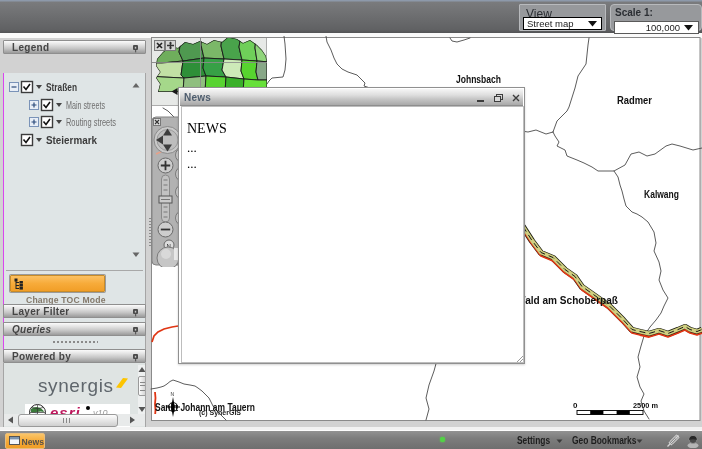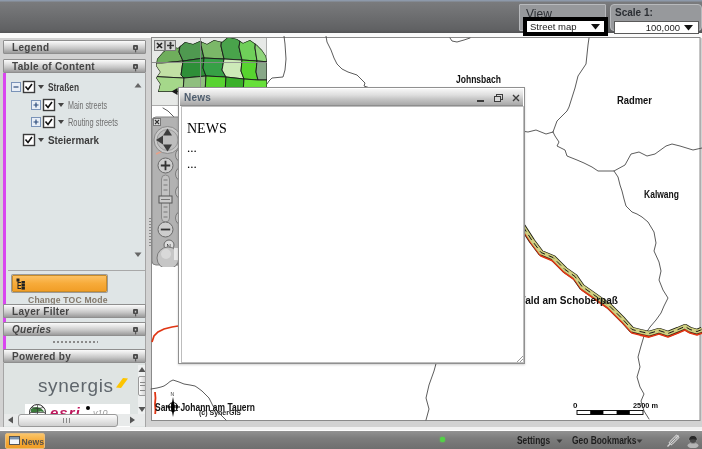--- a/index.html
+++ b/index.html
@@ -22,21 +22,21 @@
 <div id="page">
 
 <div class="abs" style="left:0;top:0;width:702px;height:33px;
   background:linear-gradient(180deg,#8d99aa 0,#8d99aa 1px,#7a7b7d 2px,#6b6c6e 55%,#606163 90%,#525355 100%);"></div>
 
 <div class="abs" style="left:0;top:33px;width:702px;height:5px;background:#fafafa;"></div>
 
 <div class="abs" style="left:519px;top:4px;width:85px;height:25px;background:#97999c;border:1px solid #b8babd;border-radius:1px;">
   <div class="abs" style="left:6px;top:2px;font-size:12px;font-weight:normal;color:#2b2e33;">View</div>
 
-  <div class="abs" style="left:3px;top:12px;width:77px;height:11px;background:#fff;border:4px solid #000000;">
+  <div class="abs" style="left:3px;top:12px;width:77px;height:11px;background:#fff;border:1px solid #000000;">
     <span class="abs" style="left:3px;top:0px;font-size:9.5px;color:#222;">Street map</span>
     <svg class="abs" style="right:4px;top:2.5px;" width="9" height="6">
           <polygon points="0,0 9,0 4.5,5.5" fill="#111"></polygon>
         </svg>
   </div>
 </div>
 
 <div class="abs" style="left:610px;top:4px;width:90px;height:25px;background:#97999c;border:1px solid #b8babd;border-radius:4px;">
   <div class="abs" style="left:4px;top:2px;font-size:10px;font-weight:bold;color:#2b2e33;">Scale 1:</div>
 
@@ -254,30 +254,23 @@
 </div>
 
 <div class="hdr" style="top:40px;">Legend
   <svg class="pin" viewBox="0 0 7 9">
         <rect class="hd" x="1" y="1" width="5" height="5" rx="1"></rect>
         <rect class="dt" x="2.8" y="2.8" width="1.4" height="1.8"></rect>
         <rect class="st" x="3" y="6" width="1.2" height="2.4"></rect>
       </svg>
 </div>
 
-<div class="hdr" style="top:59px;">Table of Content
-  <svg class="pin" viewBox="0 0 7 9">
-        <rect class="hd" x="1" y="1" width="5" height="5" rx="1"></rect>
-        <rect class="dt" x="2.8" y="2.8" width="1.4" height="1.8"></rect>
-        <rect class="st" x="3" y="6" width="1.2" height="2.4"></rect>
-      </svg>
-</div>
 
 <div class="abs" style="left:3px;top:73px;width:143px;height:284px;background:#dfe5e6;
-     border-left:3px solid #d946ef;border-right:1px solid #a5a5a5;border-bottom:1px solid #a5a5a5;box-sizing:border-box;">
+     border-left:1px solid #d946ef;border-right:1px solid #a5a5a5;border-bottom:1px solid #a5a5a5;box-sizing:border-box;">
 
   <svg class="abs" style="left:-2.5px;top:0;" width="141" height="120" viewBox="0 0 141 120">
 
     <g>
       <rect x="7.5" y="9.5" width="9" height="9" fill="#e8eef6" stroke="#7a93b8"></rect>
       <line x1="9.5" y1="14" x2="14.5" y2="14" stroke="#2a4a7a" stroke-width="1.2"></line>
     </g>
 
     <g>
       <rect x="19.5" y="8.5" width="11" height="11" fill="#fff" stroke="#3c3c3c" stroke-width="1.4"></rect>

